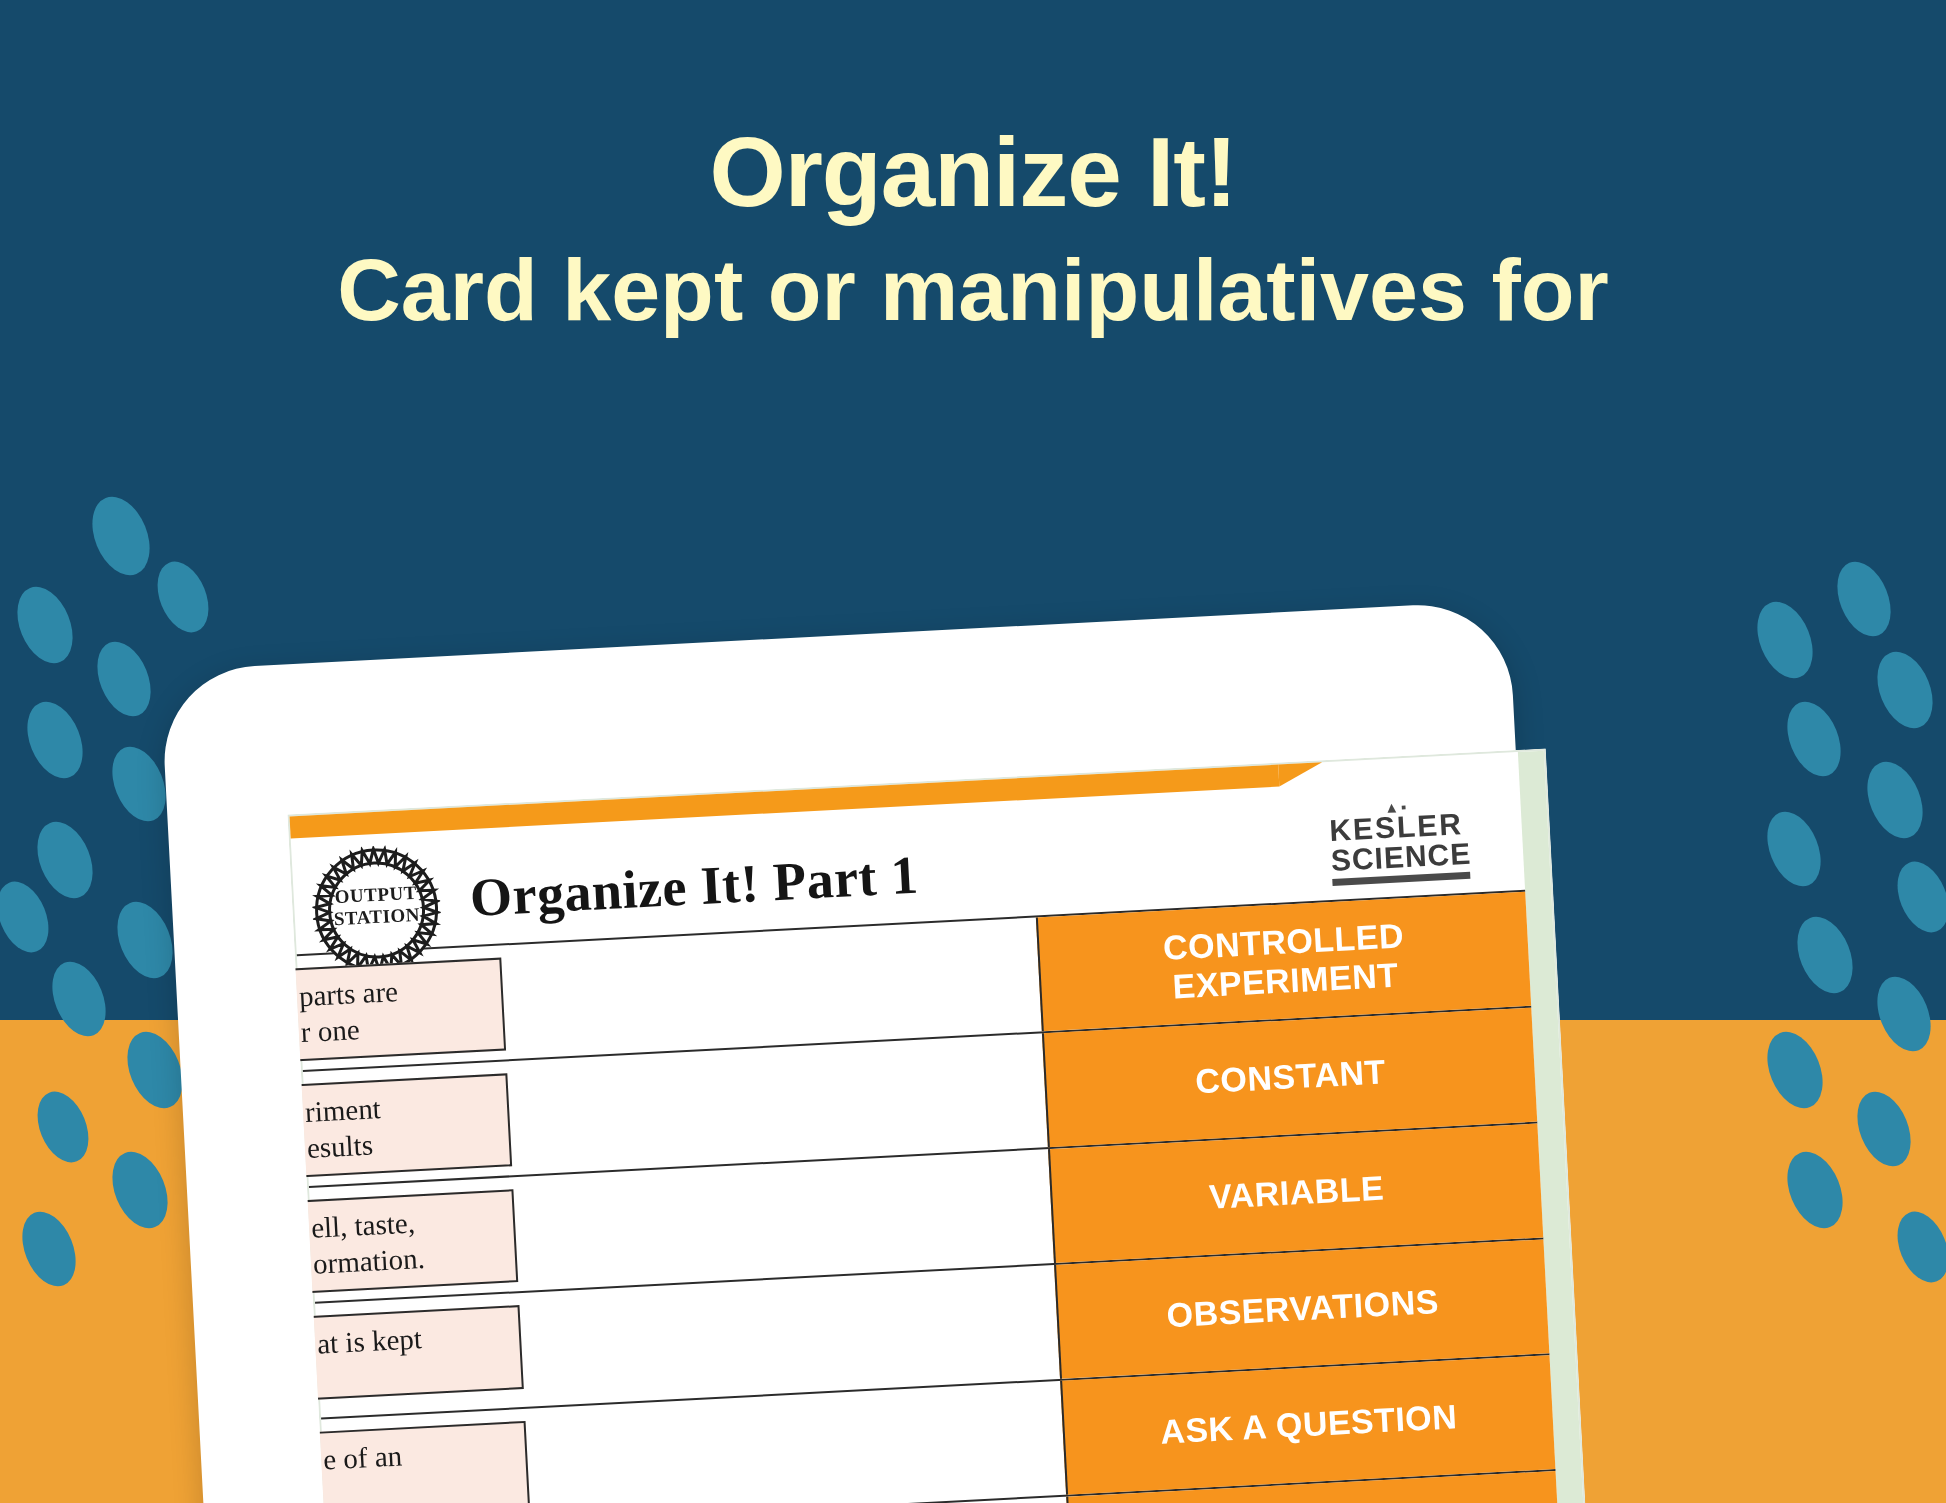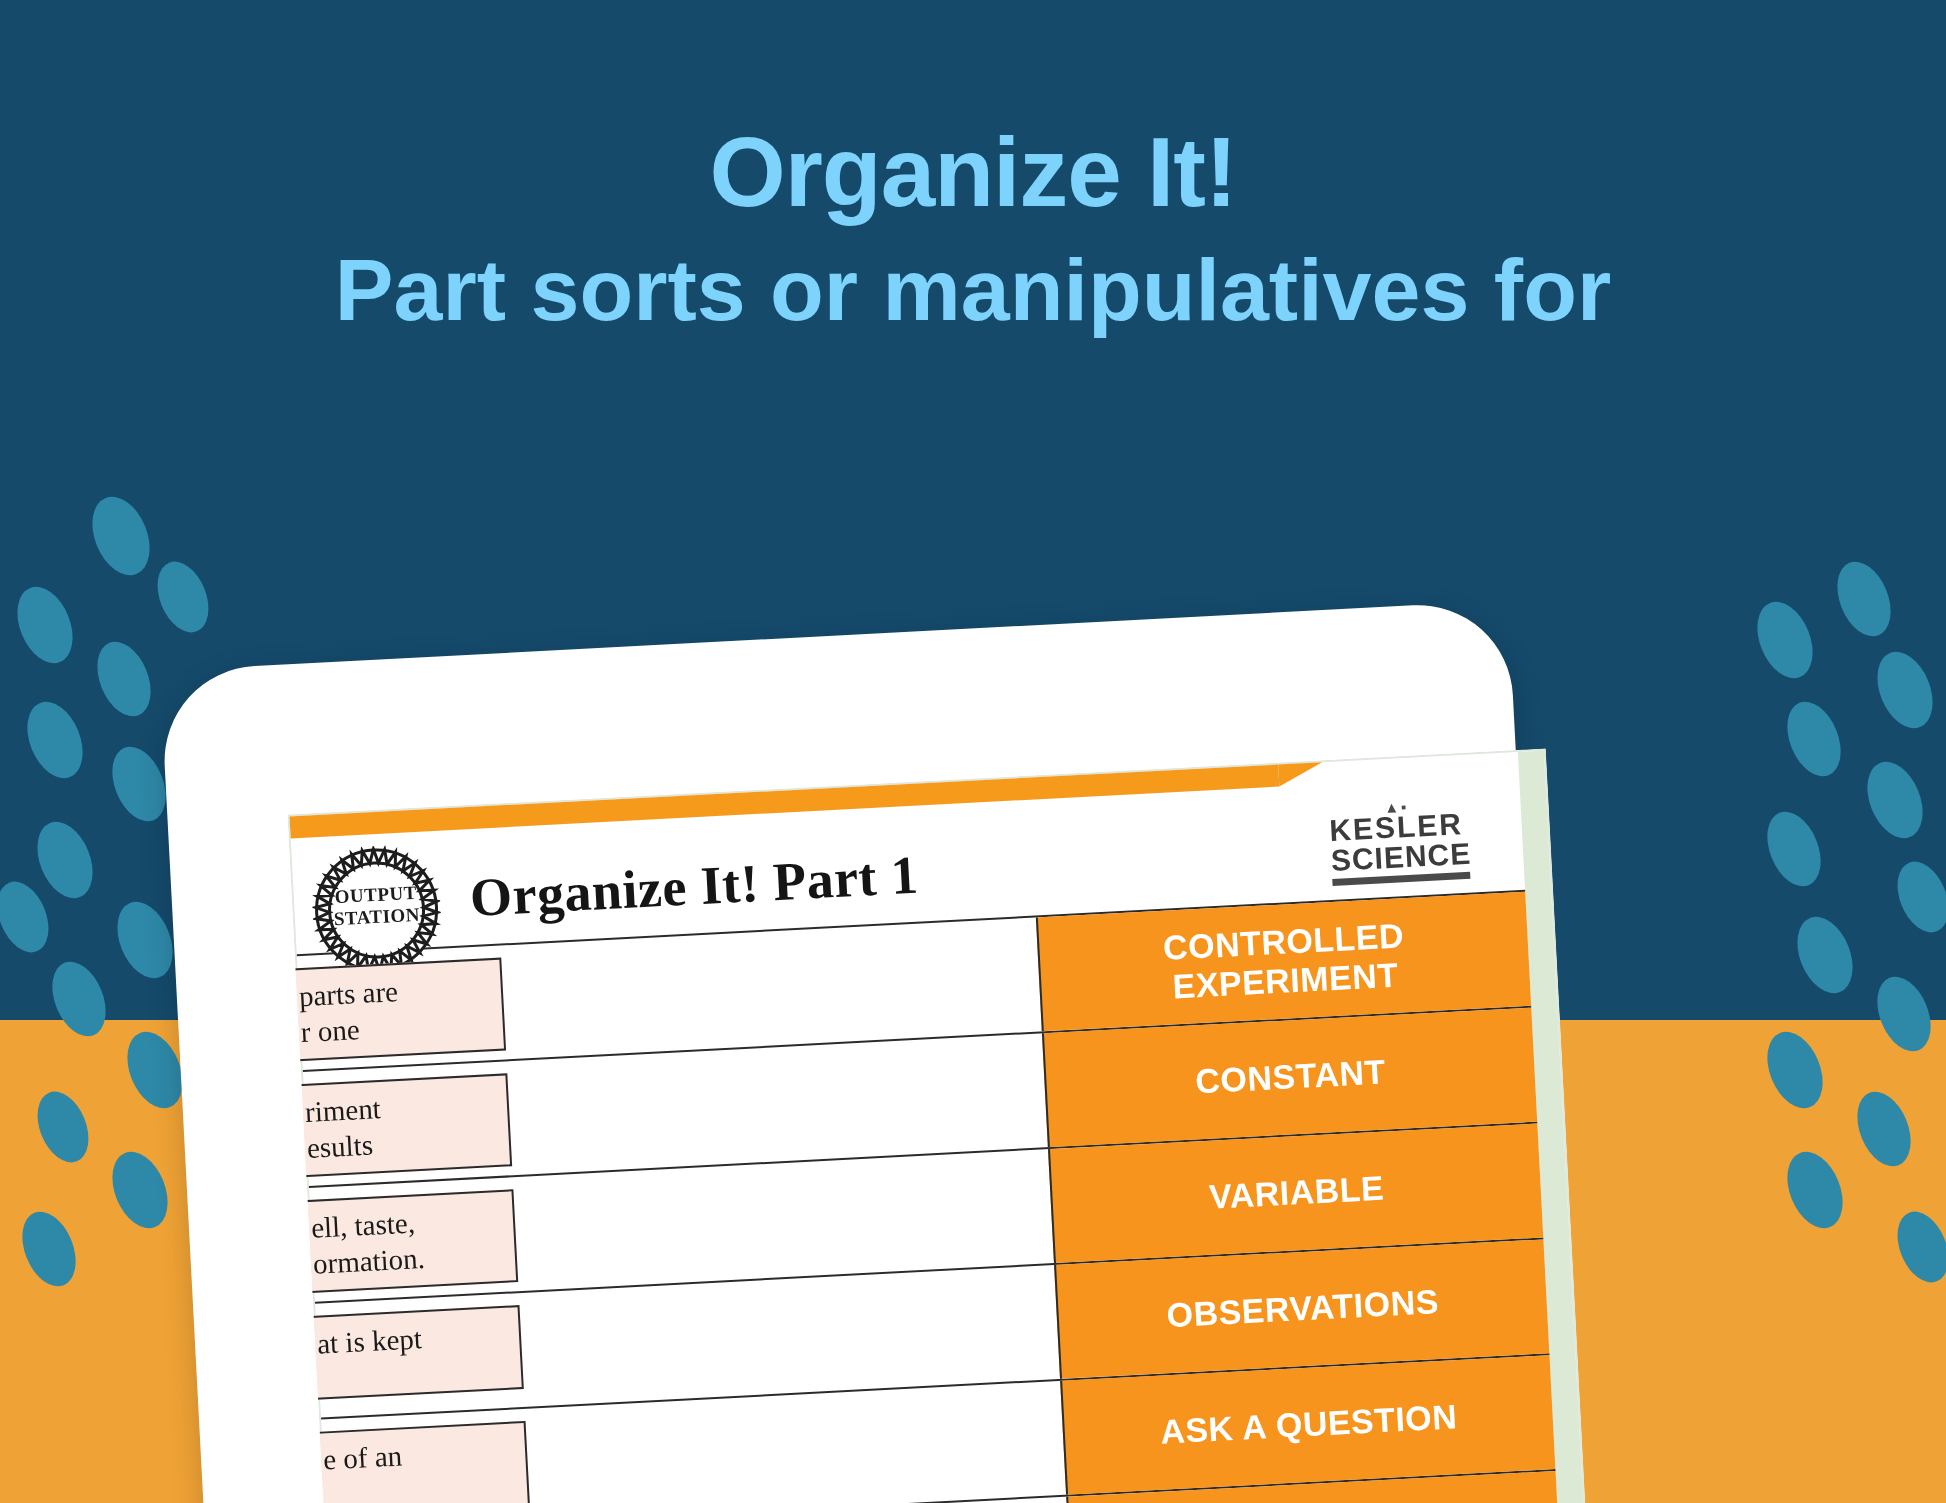--- a/index.html
+++ b/index.html
@@ -31,21 +31,21 @@
     border-radius: 50%;
     background: #2e88a8;
   }
   
   .headline-wrap {
     position: absolute;
     left: 0;
     top: 120px;
     width: 1946px;
     text-align: center;
-    color: #7dd3fc;
+    color: #fef9c3;
   }
   .headline-main {
     font-size: 98px;
     font-weight: bold;
     letter-spacing: -1px;
     line-height: 1.08;
   }
   .headline-sub {
     font-size: 88px;
     font-weight: bold;
@@ -263,21 +263,21 @@
       <div class="dot" style="left: 1800px; top: 915px; width: 50px; height: 80px; background: rgb(46, 136, 168); transform: rotate(-22deg);"></div>
       <div class="dot" style="left: 1880px; top: 975px; width: 48px; height: 78px; background: rgb(46, 136, 168); transform: rotate(-22deg);"></div>
       <div class="dot" style="left: 1770px; top: 1030px; width: 50px; height: 80px; background: rgb(46, 136, 168); transform: rotate(-22deg);"></div>
       <div class="dot" style="left: 1860px; top: 1090px; width: 48px; height: 78px; background: rgb(46, 136, 168); transform: rotate(-22deg);"></div>
       <div class="dot" style="left: 1790px; top: 1150px; width: 50px; height: 80px; background: rgb(46, 136, 168); transform: rotate(-22deg);"></div>
       <div class="dot" style="left: 1900px; top: 1210px; width: 46px; height: 74px; background: rgb(46, 136, 168); transform: rotate(-22deg);"></div>
     </div>
 
   <div class="headline-wrap">
     <div class="headline-main">Organize It!</div>
-    <div class="headline-sub">Part sorts or manipulatives for</div>
+    <div class="headline-sub">Card kept or manipulatives for</div>
   </div>
 
   <div class="tablet">
     <div class="tablet-inner">
       <div class="sheet">
         <div class="sheet-green-edge"></div>
         <div class="sheet-orange-top"></div>
 
         <div class="sheet-header">
           <div class="badge">

